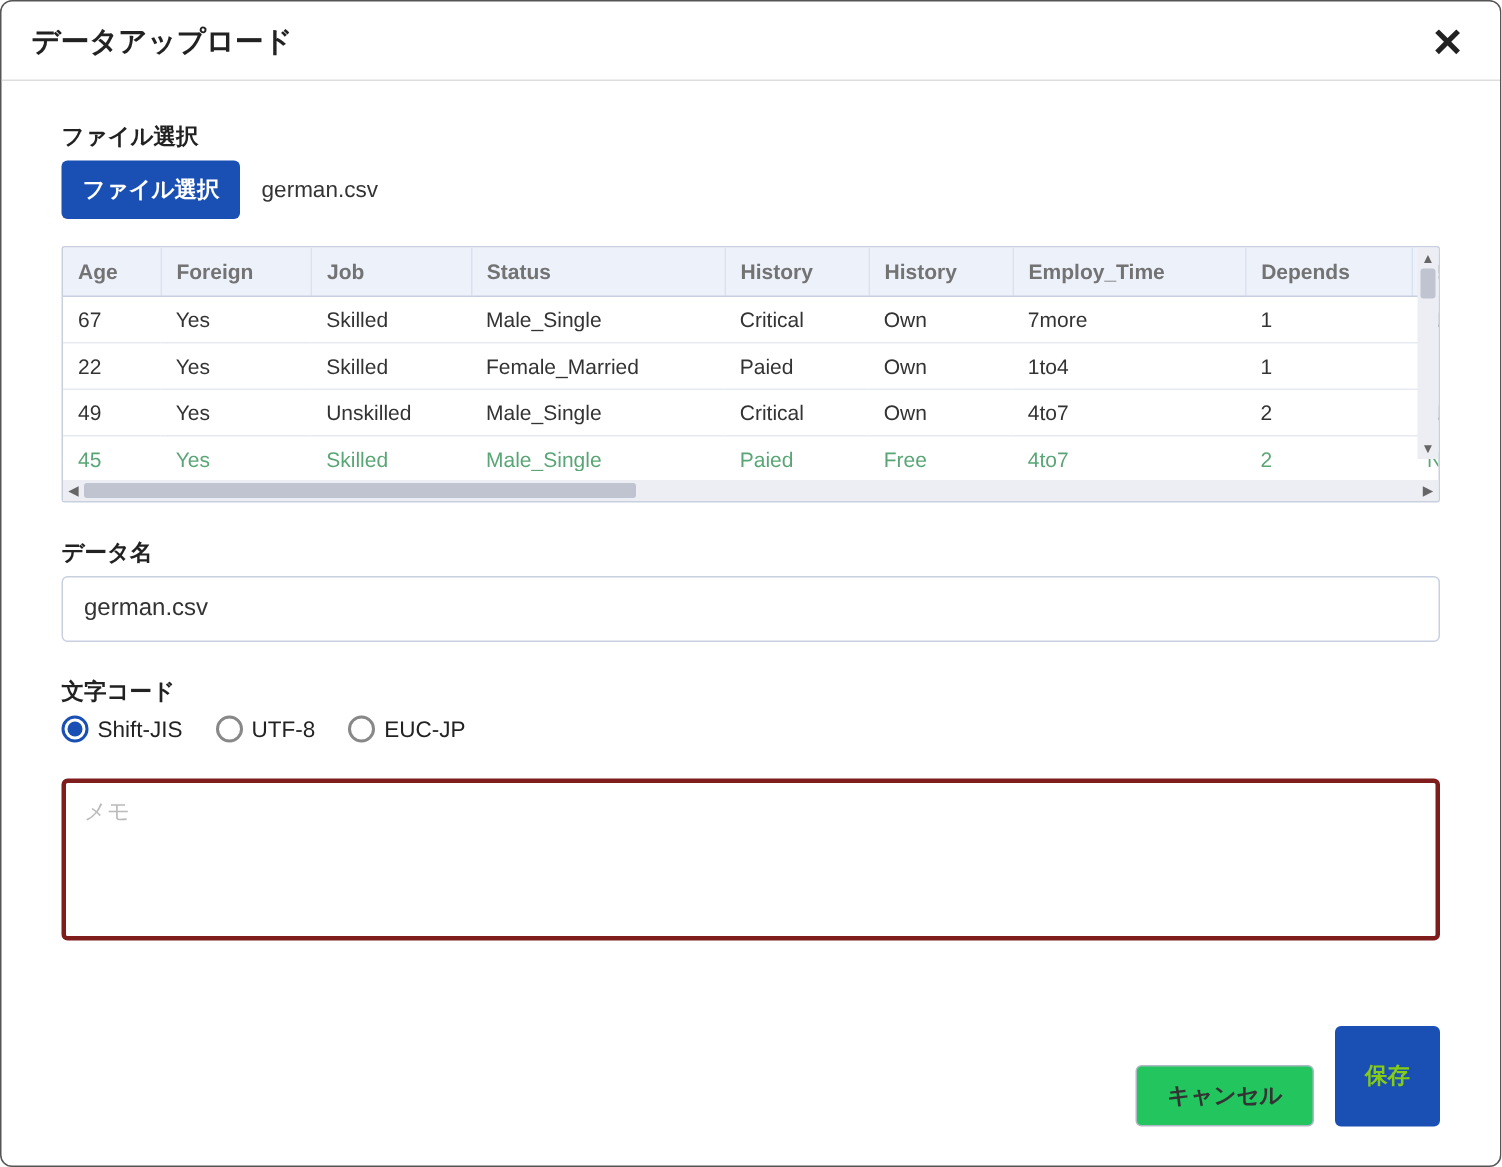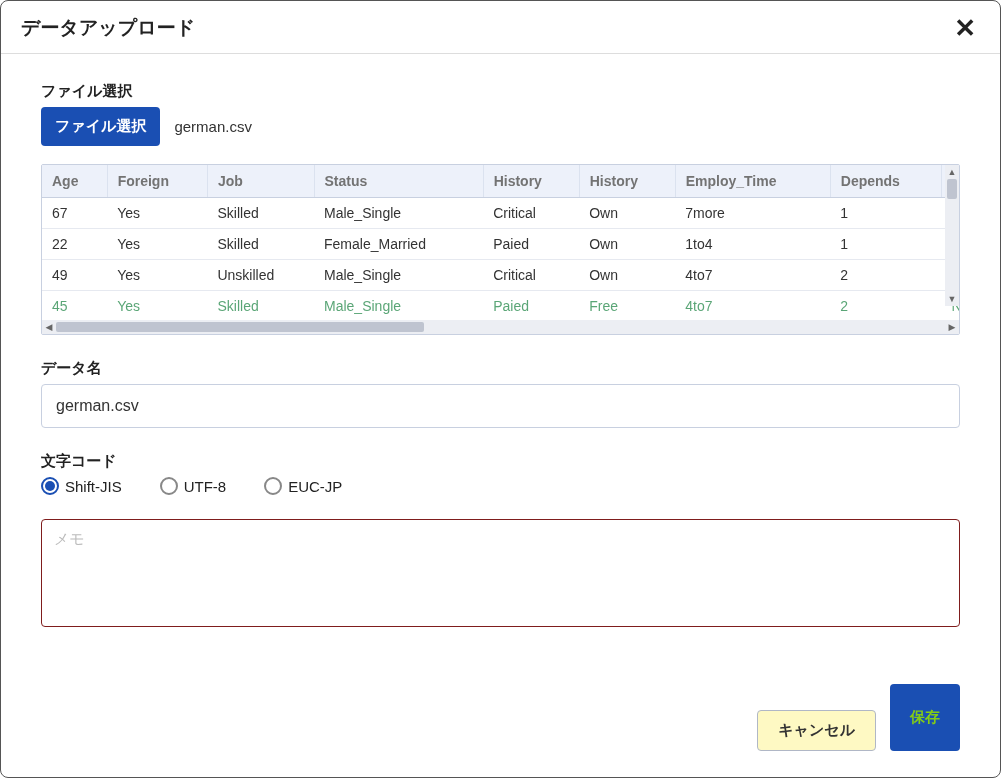--- a/index.html
+++ b/index.html
@@ -151,21 +151,21 @@
     width: 100%;
     border: 1px solid #c8d0e0;
     border-radius: 4px;
     padding: 12px 14px;
     font-size: 16px;
     color: #333;
     margin-bottom: 24px;
   }
   .radio-row {
     display: flex;
-    gap: 38px;
+    gap: 22px;
     align-items: center;
     margin-bottom: 24px;
   }
   .radio-item {
     display: flex;
     align-items: center;
     gap: 6px;
     font-size: 15px;
     cursor: pointer;
   }
@@ -181,21 +181,21 @@
     border-color: #888;
   }
   .radio-dot {
     width: 10px; height: 10px;
     background: #1a4fb3;
     border-radius: 50%;
   }
   .memo-area {
     width: 100%;
     height: 108px;
-    border: 1px solid #7f1d1d;
+    border: 3px solid #7f1d1d;
     border-radius: 4px;
     padding: 10px 12px;
     font-size: 15px;
     color: #333;
     resize: none;
     font-family: Liberation Sans, sans-serif;
   }
   .memo-area::placeholder { color: #bbb; }
   .dialog-footer {
     display: flex;
@@ -204,21 +204,21 @@
     padding: 12px 40px 26px 40px;
   }
   .btn {
     border-radius: 4px;
     padding: 10px 20px;
     font-size: 15px;
     font-weight: 700;
     cursor: pointer;
   }
   .btn-cancel {
-    background: #fef9c3;
+    background: #22c55e;
     color: #333;
     border: 1px solid #b0b7c6;
     margin-top: 26px;
   }
   .btn-save {
     background: #1a4fb3;
     color: #84cc16;
     border: none;
   }
 </style>

